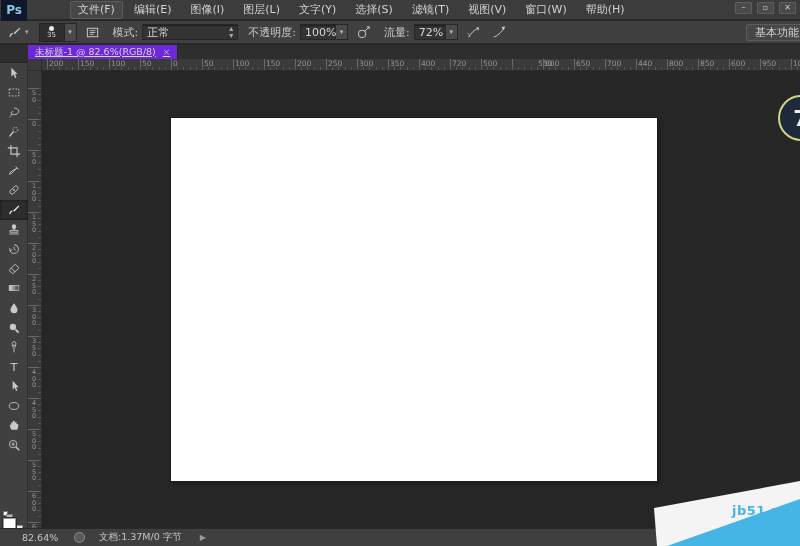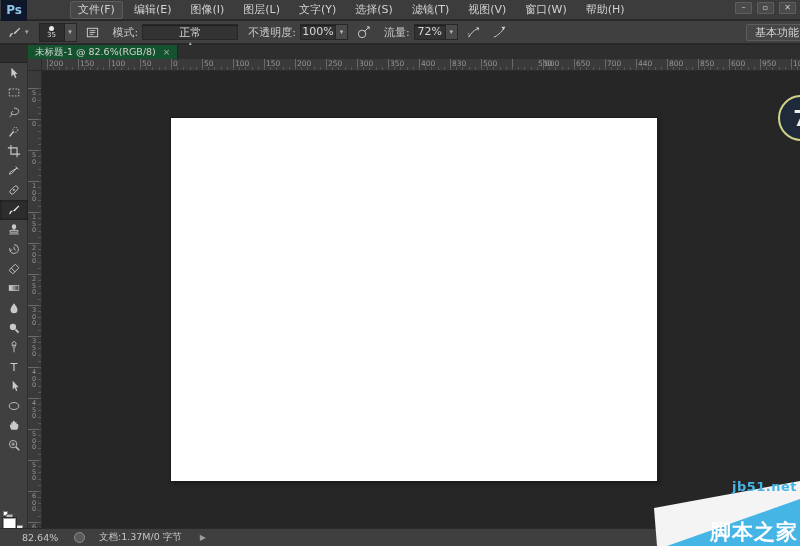--- a/index.html
+++ b/index.html
@@ -10,33 +10,33 @@
   .menubar{position:absolute;left:0;top:0;width:800px;height:20px;background:#3c3c3c;border-bottom:1px solid #2a2a2a;display:flex;align-items:center;}
   .ps-logo{width:26px;height:30px;margin-left:1px;display:flex;align-items:center;justify-content:center;background:#0f172a;color:#8fc6e8;font-weight:bold;font-size:12px;}
   .menu-item{font-size:11px;color:#d2d2d2;padding:2px 8px;margin-left:3px;line-height:14px;white-space:nowrap;}
   .menu-item.active{background:#474747;border:1px solid #5c5c5c;border-radius:2px;padding:1px 7px;}
   .wincontrols{position:absolute;right:4px;top:2px;display:flex;gap:5px;}
   .winbtn{width:17px;height:12px;background:#4a4a4a;border:1px solid #5e5e5e;color:#c9c9c9;font-size:8px;line-height:10px;text-align:center;border-radius:1px;}
 
   
   .optionsbar{position:absolute;left:0;top:21px;width:800px;height:23px;background:#404040;border-bottom:1px solid #2a2a2a;display:flex;align-items:center;font-size:11px;color:#c8c8c8;}
   .ob-label{margin:0 4px 0 10px;white-space:nowrap;}
-  .ob-field{height:16px;background:#333;border:1px solid #272727;box-shadow:inset 0 1px 1px rgba(0,0,0,.4);display:flex;align-items:center;padding:0 4px;color:#d6d6d6;flex-direction:column;}
+  .ob-field{height:16px;background:#333;border:1px solid #272727;box-shadow:inset 0 1px 1px rgba(0,0,0,.4);display:flex;align-items:center;padding:0 4px;color:#d6d6d6;}
   .ob-caret{height:16px;width:12px;background:#4a4a4a;border:1px solid #272727;border-left:none;display:flex;align-items:center;justify-content:center;color:#bbb;font-size:7px;}
   .ob-select{width:96px;justify-content:space-between;}
   .updown{font-size:8px;color:#aaa;line-height:7px;}
   .ob-icon{width:20px;height:18px;display:flex;align-items:center;justify-content:center;color:#cfcfcf;margin-left:6px;}
   .brushbox{margin-left:10px;width:26px;height:19px;background:#2d2d2d;border:1px solid #242424;display:flex;flex-direction:column;align-items:center;justify-content:center;color:#ddd;text-align:center;}
   .brushbox .dot{width:5px;height:5px;border-radius:50%;background:#e8e8e8;margin-bottom:1px;}
   .brushbox .num{font-size:7px;line-height:7px;}
   .ws-btn{position:absolute;right:-8px;top:3px;height:17px;padding:0 8px;background:#474747;border:1px solid #5c5c5c;border-radius:2px;font-size:11px;color:#d2d2d2;line-height:15px;white-space:nowrap;}
 
   
   .tabbar{position:absolute;left:0;top:45px;width:800px;height:14px;background:#2e2e2e;}
-  .doctab{position:absolute;left:28px;top:0;height:14px;background:#14532d;border-right:1px solid #232323;display:flex;align-items:center;padding:0 7px;font-size:9.5px;color:#d4d4d4;white-space:nowrap;}
+  .doctab{position:absolute;left:28px;top:0;height:14px;background:#6d28d9;border-right:1px solid #232323;display:flex;align-items:center;padding:0 7px;font-size:9.5px;color:#d4d4d4;white-space:nowrap;text-decoration:underline;}
   .doctab .close{margin-left:7px;color:#b0b0b0;font-size:9px;}
 
   
   .ruler-corner{position:absolute;left:28px;top:59px;width:14px;height:12px;background:#3a3a3a;border-right:1px solid #2b2b2b;border-bottom:1px solid #2b2b2b;}
   .hruler{position:absolute;left:42px;top:59px;width:758px;height:12px;background:#3a3a3a;border-bottom:1px solid #2b2b2b;overflow:hidden;}
   .hruler::after{content:'';position:absolute;left:5px;right:0;bottom:0;height:3px;background:repeating-linear-gradient(90deg,#585858 0 1px,transparent 1px 6.2px);}
   .hlabel{position:absolute;top:1px;font-size:7.5px;color:#969696;line-height:8px;}
   .htick{position:absolute;top:0;bottom:0;width:1px;background:#6a6a6a;}
   .vruler{position:absolute;left:28px;top:71px;width:14px;height:457px;background:#3a3a3a;border-right:1px solid #2b2b2b;overflow:hidden;}
   .vruler::after{content:'';position:absolute;top:17px;bottom:0;right:0;width:3px;background:repeating-linear-gradient(180deg,#585858 0 1px,transparent 1px 6.2px);}
@@ -61,21 +61,21 @@
 
   
   .statusbar{position:absolute;left:0;top:528px;width:800px;height:18px;background:#3f3f3f;border-top:1px solid #2a2a2a;display:flex;align-items:center;font-size:9.5px;color:#c6c6c6;}
   .sb-zoom{margin-left:22px;width:46px;}
   .sb-ico{width:11px;height:11px;border-radius:50%;border:1px solid #8e8e8e;background:#5a5a5a;margin:0 14px 0 6px;}
   .sb-arrow{margin-left:18px;color:#9a9a9a;font-size:8px;}
 
   
   .wm-white{position:absolute;left:0;top:0;width:800px;height:546px;background:#f4f4f4;clip-path:polygon(654px 508px,800px 481px,800px 546px,657px 546px);pointer-events:none;}
   .wm-blue{position:absolute;left:0;top:0;width:800px;height:546px;clip-path:polygon(667px 546px,800px 499px,800px 546px);pointer-events:none;}
-  .wm-site{position:absolute;right:3px;top:479px;font-size:13px;font-weight:bold;letter-spacing:.5px;}
+  .wm-site{position:absolute;right:3px;top:503px;font-size:13px;font-weight:bold;letter-spacing:.5px;}
   .wm-brand{position:absolute;right:2px;top:518px;font-size:21px;font-weight:bold;color:#fff;letter-spacing:1px;}
   .badge7{position:absolute;left:778px;top:95px;width:46px;height:46px;border-radius:50%;background:#1e2a3a;border:2px solid #cfd38a;color:#eee;display:flex;align-items:center;justify-content:center;font-size:22px;font-weight:bold;}
 </style>
 </head>
 <body>
 
 <div id="app">
 
   <div class="menubar">
     <div class="ps-logo">Ps</div>
@@ -325,21 +325,21 @@
       <span class="hlabel" style="left: 255px;">200</span>
       <div class="htick" style="left: 284px;"></div>
       <span class="hlabel" style="left: 286px;">250</span>
       <div class="htick" style="left: 315px;"></div>
       <span class="hlabel" style="left: 317px;">300</span>
       <div class="htick" style="left: 346px;"></div>
       <span class="hlabel" style="left: 348px;">350</span>
       <div class="htick" style="left: 377px;"></div>
       <span class="hlabel" style="left: 379px;">400</span>
       <div class="htick" style="left: 408px;"></div>
-      <span class="hlabel" style="left: 410px;">830</span>
+      <span class="hlabel" style="left: 410px;">720</span>
       <div class="htick" style="left: 439px;"></div>
       <span class="hlabel" style="left: 441px;">500</span>
       <div class="htick" style="left: 470px;"></div>
       <span class="hlabel" style="left: 496px;">550</span>
       <div class="htick" style="left: 501px;"></div>
       <span class="hlabel" style="left: 503px;">600</span>
       <div class="htick" style="left: 532px;"></div>
       <span class="hlabel" style="left: 534px;">650</span>
       <div class="htick" style="left: 563px;"></div>
       <span class="hlabel" style="left: 565px;">700</span>
@@ -422,16 +422,15 @@
   <div class="statusbar">
     <span class="sb-zoom">82.64%</span>
     <span class="sb-ico"></span>
     <span>文档:1.37M/0 字节</span>
     <span class="sb-arrow">▶</span>
   </div>
 
   <div class="wm-white"></div>
   <div class="wm-blue" id="wm-blue" style="background: rgb(69, 181, 230);"></div>
   <div class="wm-site" id="wm-site" style="color: rgb(69, 181, 230);">jb51.net</div>
-  <div class="wm-brand">脚本之家</div>
   <div class="badge7">7</div>
 
 </div>
 
 </body></html>

